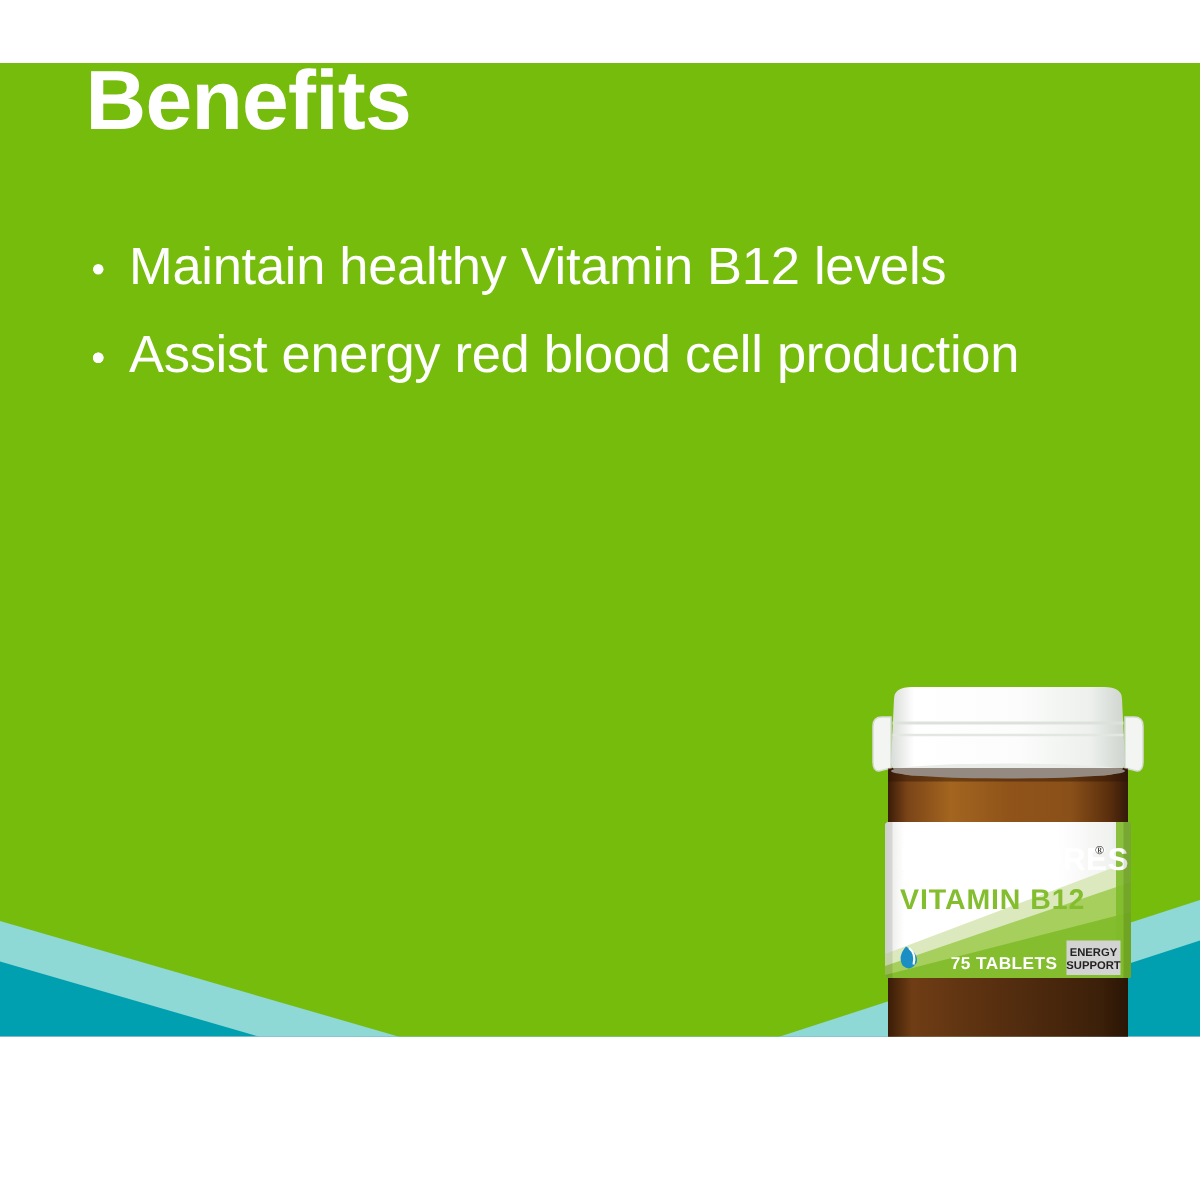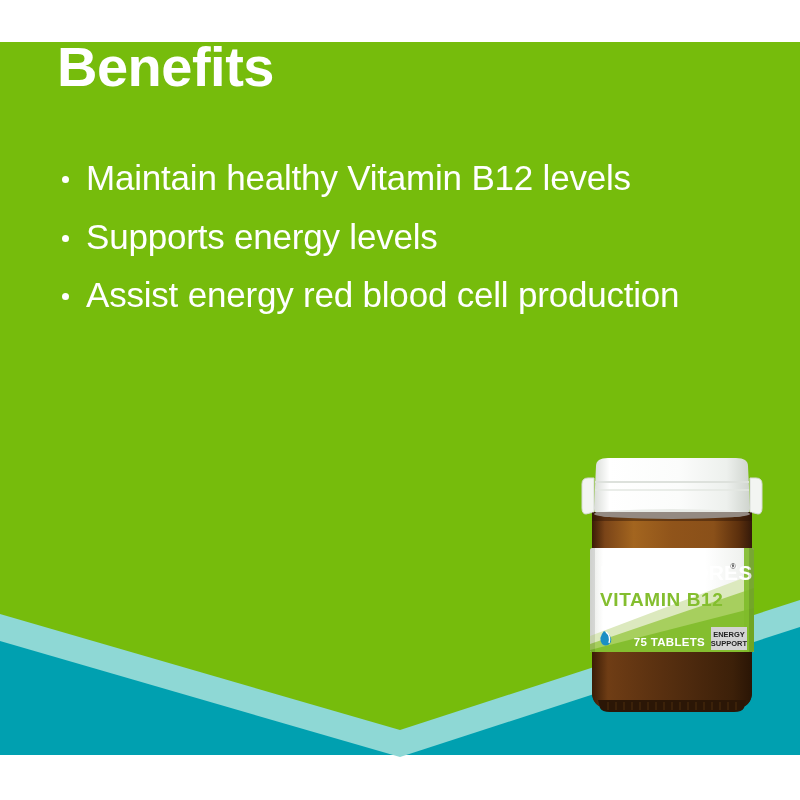--- a/index.html
+++ b/index.html
@@ -11,21 +11,21 @@
     width: 800px;
     height: 800px;
     overflow: hidden;
     font-family: "Liberation Sans", sans-serif;
     -webkit-font-smoothing: antialiased;
   }
 
   #banner {
     position: relative;
     width: 800px;
-    height: 800px;
+    height: 691px;
     background: #ec4899;
     overflow: hidden;
   }
 
   
   #bg-layer {
     position: absolute;
     left: 0;
     top: 0;
     width: 800px;
@@ -113,21 +113,20 @@
 
   <h1 id="headline">Benefits</h1>
 
   <ul id="benefits-list">
     <li>
       <span class="bullet-dot"></span>
       <span>Maintain healthy Vitamin B12 levels</span>
     </li>
     <li>
       <span class="bullet-dot"></span>
-      <span>Supports energy levels</span>
     </li>
     <li>
       <span class="bullet-dot"></span>
       <span>Assist energy red blood cell production</span>
     </li>
   </ul>
 
   <div id="product-bottle">
     <svg viewBox="0 0 188 266" width="188" height="266">
       <defs>

